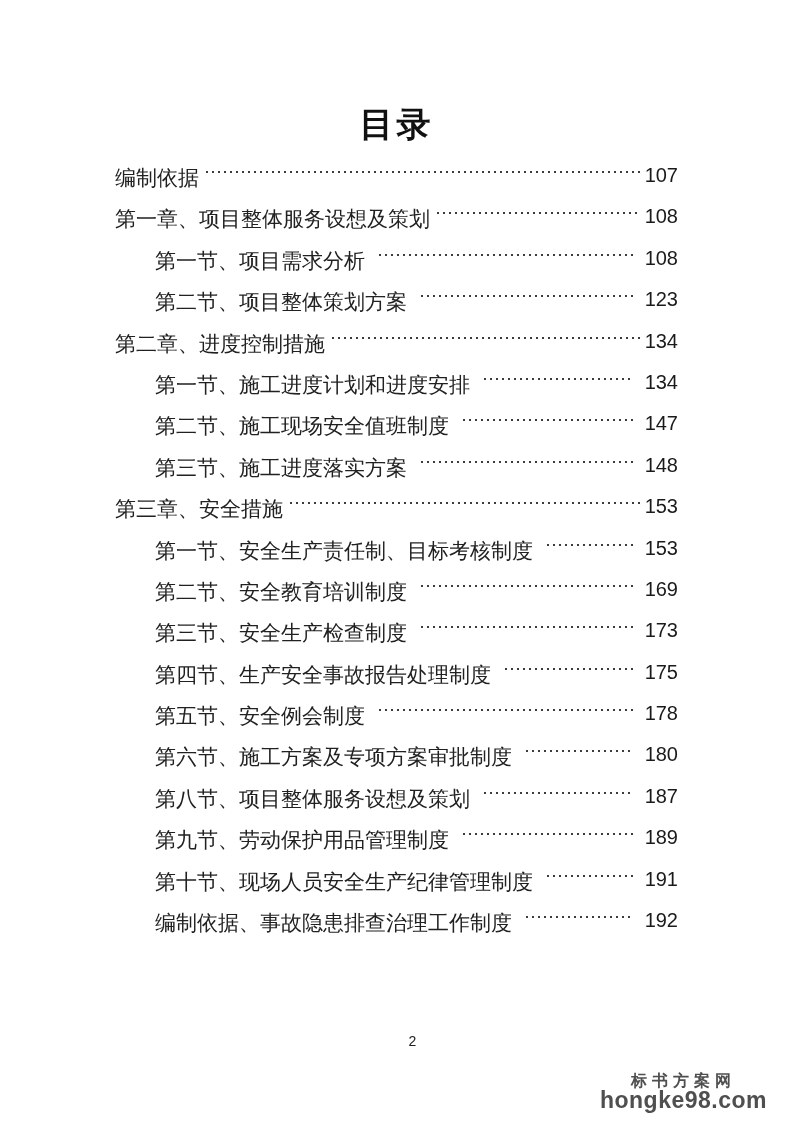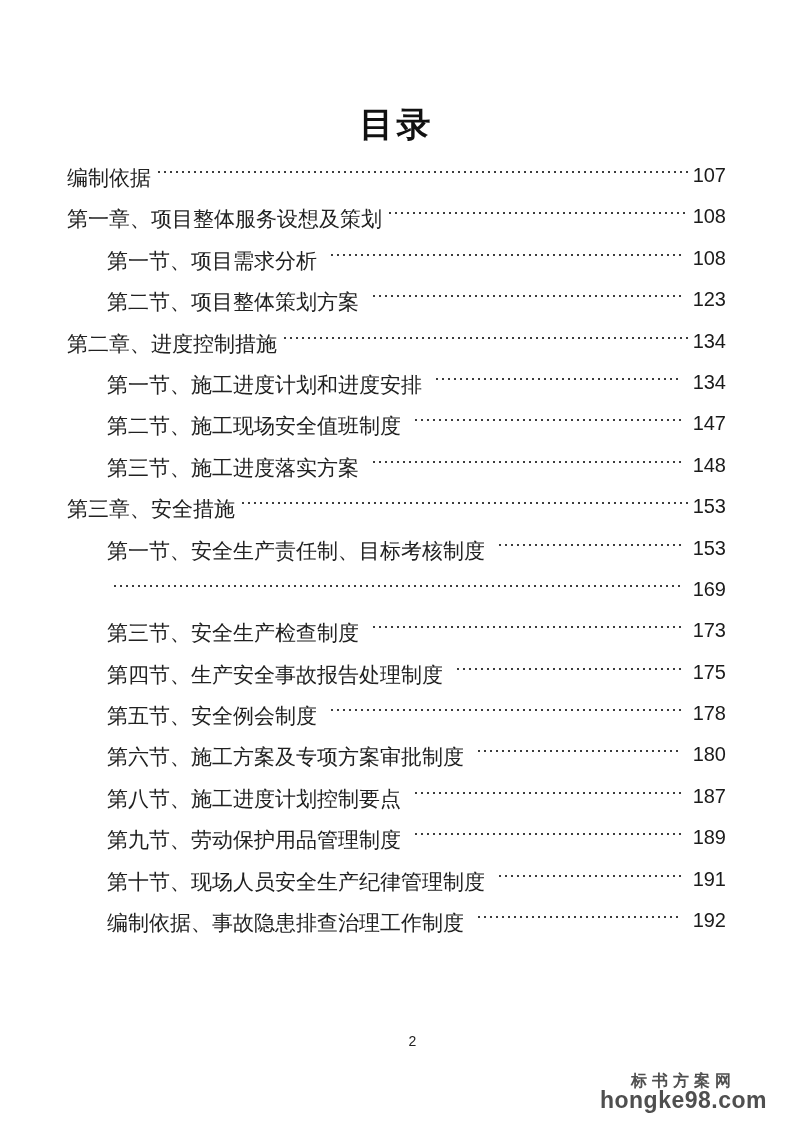--- a/index.html
+++ b/index.html
@@ -11,21 +11,21 @@
     width: 793px;
     height: 1122px;
     position: relative;
     overflow: hidden;
     font-family: "Liberation Serif", "DejaVu Serif", serif;
     color: #212121;
   }
   .page {
     position: absolute;
     inset: 0;
-    padding: 0 67px;
+    padding: 0 115px;
     box-sizing: border-box;
   }
   .doc-title {
     margin: 104px 0 0 0;
     text-align: center;
     font-size: 34px;
     line-height: 42px;
     font-weight: bold;
     letter-spacing: 3px;
     color: #111111;
@@ -144,20 +144,21 @@
     <span class="toc-text">第三章、安全措施</span>
     <span class="toc-leader"></span>
     <span class="toc-page">153</span>
   </div>
       <div class="toc-row level2">
     <span class="toc-text">第一节、安全生产责任制、目标考核制度</span>
     <span class="toc-leader"></span>
     <span class="toc-page">153</span>
   </div>
       <div class="toc-row level2">
+    <span class="toc-text">第二节、安全教育培训制度</span>
     <span class="toc-leader"></span>
     <span class="toc-page">169</span>
   </div>
       <div class="toc-row level2">
     <span class="toc-text">第三节、安全生产检查制度</span>
     <span class="toc-leader"></span>
     <span class="toc-page">173</span>
   </div>
       <div class="toc-row level2">
     <span class="toc-text">第四节、生产安全事故报告处理制度</span>
@@ -168,21 +169,21 @@
     <span class="toc-text">第五节、安全例会制度</span>
     <span class="toc-leader"></span>
     <span class="toc-page">178</span>
   </div>
       <div class="toc-row level2">
     <span class="toc-text">第六节、施工方案及专项方案审批制度</span>
     <span class="toc-leader"></span>
     <span class="toc-page">180</span>
   </div>
       <div class="toc-row level2">
-    <span class="toc-text">第八节、施工进度计划控制要点</span>
+    <span class="toc-text">第八节、项目整体服务设想及策划</span>
     <span class="toc-leader"></span>
     <span class="toc-page">187</span>
   </div>
       <div class="toc-row level2">
     <span class="toc-text">第九节、劳动保护用品管理制度</span>
     <span class="toc-leader"></span>
     <span class="toc-page">189</span>
   </div>
       <div class="toc-row level2">
     <span class="toc-text">第十节、现场人员安全生产纪律管理制度</span>

